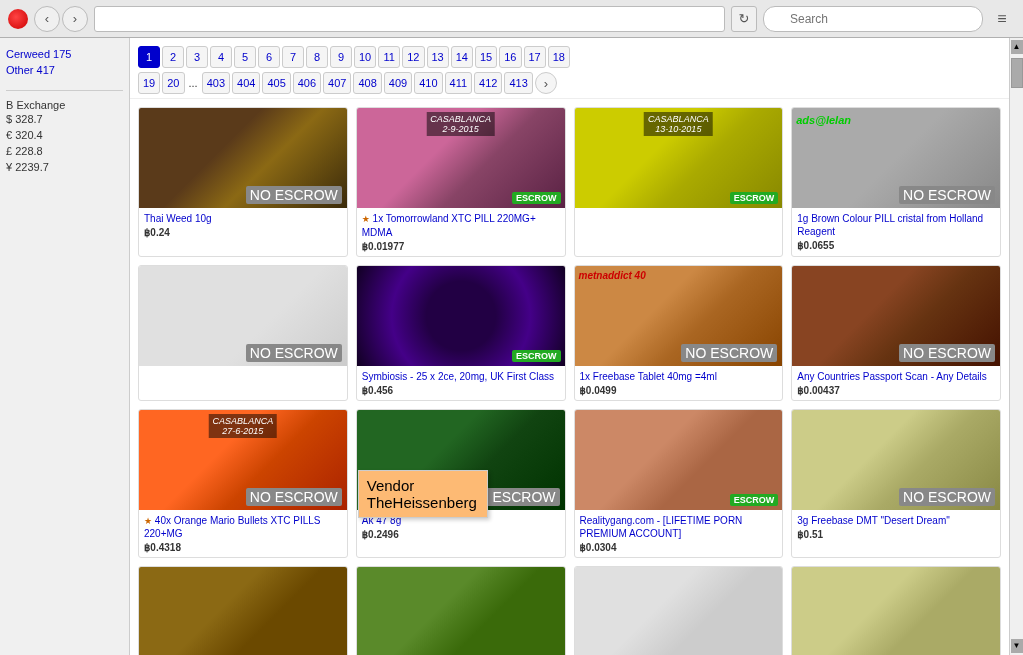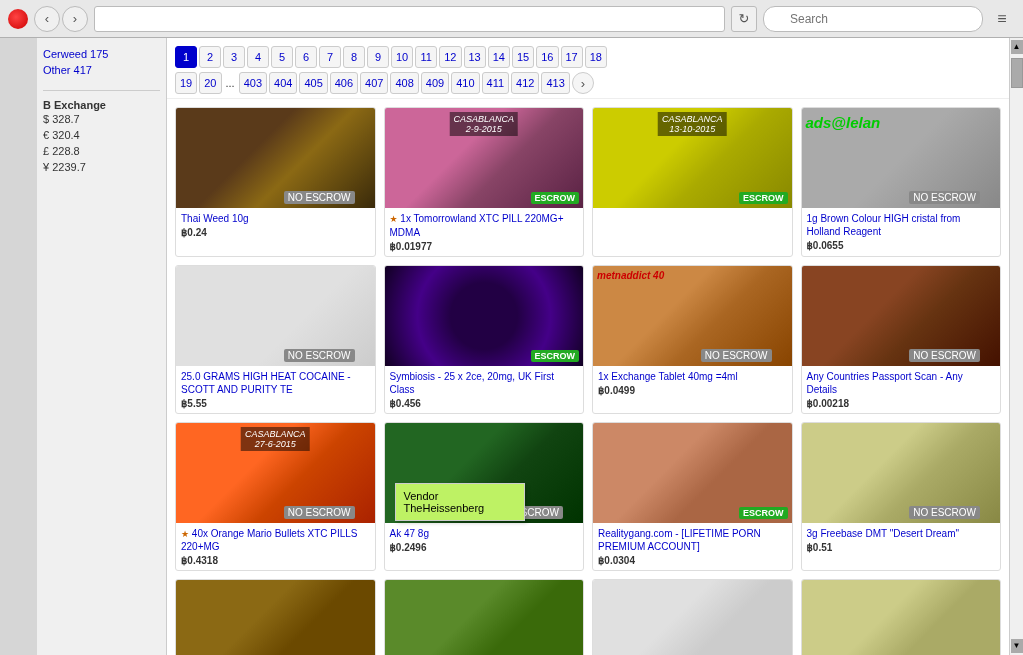--- a/index.html
+++ b/index.html
@@ -79,29 +79,28 @@
 
     
     .sidebar {
       width: 130px;
       background: #f0f0f0;
       border-right: 1px solid #ccc;
       padding: 8px 6px;
       flex-shrink: 0;
       font-size: 11px;
       overflow-y: auto;
-      margin-left: 37px;
     }
     .sidebar-item {
       padding: 2px 0;
       color: #0000cc;
       cursor: pointer;
     }
     .exchange-title {
-      font-weight: bold;
+      font-weight: normal;
       color: #333;
       margin-top: 12px;
       border-top: 1px solid #ccc;
       padding-top: 8px;
     }
     .exchange-rate {
       color: #333;
       padding: 2px 0;
     }
 
@@ -191,24 +190,24 @@
       color: #fff;
       font-size: 9px;
       font-weight: bold;
       padding: 1px 4px;
       border-radius: 2px;
       margin-left: 36px;
     }
     .no-escrow-badge {
       position: absolute;
       bottom: 4px;
-      right: 20px;
+      right: 5px;
       background: #888;
       color: #fff;
-      font-size: 10px;
+      font-size: 14px;
       padding: 1px 4px;
       border-radius: 2px;
     }
     .product-info {
       padding: 4px 5px;
     }
     .product-title {
       font-size: 10px;
       color: #0000cc;
       line-height: 1.3;
@@ -218,27 +217,27 @@
       color: #cc6600;
       font-size: 9px;
     }
     .product-price {
       font-size: 10px;
       color: #333;
       font-weight: bold;
     }
     .vendor-tooltip {
       position: absolute;
-      background: #bef264;
+      background: #fdba74;
       border: 1px solid #ccc;
       padding: 6px 8px;
-      font-size: 11px;
+      font-size: 15px;
       z-index: 100;
       top: 60px;
-      left: 10px;
+      left: 1px;
       box-shadow: 2px 2px 4px rgba(0,0,0,0.2);
       min-width: 130px;
     }
 
     
     .main-panel::-webkit-scrollbar { width: 14px; }
     .main-panel::-webkit-scrollbar-track { background: #f0f0f0; }
     .main-panel::-webkit-scrollbar-thumb { background: #aaa; border: 1px solid #999; }
 
     
@@ -362,38 +361,34 @@
           <div class="product-img-placeholder img-yellow">
             <span style="position:absolute;top:4px;left:50%;transform:translateX(-50%);background:rgba(0,0,0,0.5);color:#fff;padding:2px 4px;font-size:9px;text-align:center;">CASABLANCA<br>13-10-2015</span>
           </div>
           <div class="escrow-badge">ESCROW</div>
         </div>
       </div>
 
       <div class="product-card">
         <div class="product-img-wrap">
           <div class="product-img-placeholder img-mdma">
-            <span style="position:absolute;top:6px;left:4px;color:#00cc00;font-size:15px;font-weight:bold;">ads@lelan</span>
+            <span style="position:absolute;top:6px;left:4px;color:#00cc00;font-size:11px;font-weight:bold;">ads@lelan</span>
           </div>
           <div class="no-escrow-badge">NO ESCROW</div>
         </div>
         <div class="product-info">
-          <div class="product-title">1g Brown Colour HIGH cristal from Holland Reagent</div>
+          <div class="product-title">1g Brown Colour PILL cristal from Holland Reagent</div>
           <div class="product-price">฿0.0655</div>
         </div>
       </div>
 
       <div class="product-card">
         <div class="product-img-wrap">
           <div class="product-img-placeholder img-cocaine"></div>
           <div class="no-escrow-badge">NO ESCROW</div>
-        </div>
-        <div class="product-info">
-          <div class="product-title">25.0 GRAMS HIGH HEAT COCAINE - SCOTT AND PURITY TE</div>
-          <div class="product-price">฿5.55</div>
         </div>
       </div>
 
       <div class="product-card">
         <div class="product-img-wrap">
           <div class="product-img-placeholder img-symbiosis"></div>
           <div class="escrow-badge">ESCROW</div>
         </div>
         <div class="product-info">
           <div class="product-title">Symbiosis - 25 x 2ce, 20mg, UK First Class</div>
@@ -402,33 +397,33 @@
       </div>
 
       <div class="product-card">
         <div class="product-img-wrap">
           <div class="product-img-placeholder img-methadone">
             <span style="position:absolute;top:4px;left:4px;color:#cc0000;font-size:10px;font-weight:bold;">metnaddict 40</span>
           </div>
           <div class="no-escrow-badge">NO ESCROW</div>
         </div>
         <div class="product-info">
-          <div class="product-title">1x Exchange Tablet 40mg =4ml</div>
+          <div class="product-title">1x Freebase Tablet 40mg =4ml</div>
           <div class="product-price">฿0.0499</div>
         </div>
       </div>
 
       <div class="product-card">
         <div class="product-img-wrap">
           <div class="product-img-placeholder img-passport"></div>
           <div class="no-escrow-badge">NO ESCROW</div>
         </div>
         <div class="product-info">
           <div class="product-title">Any Countries Passport Scan - Any Details</div>
-          <div class="product-price">฿0.00218</div>
+          <div class="product-price">฿0.00437</div>
         </div>
       </div>
 
       <div class="product-card">
         <div class="product-img-wrap">
           <div class="product-img-placeholder img-orange-mario">
             <span style="position:absolute;top:4px;left:50%;transform:translateX(-50%);background:rgba(0,0,0,0.5);color:#fff;padding:2px 4px;font-size:9px;text-align:center;">CASABLANCA<br>27-6-2015</span>
           </div>
           <div class="no-escrow-badge">NO ESCROW</div>
         </div>

